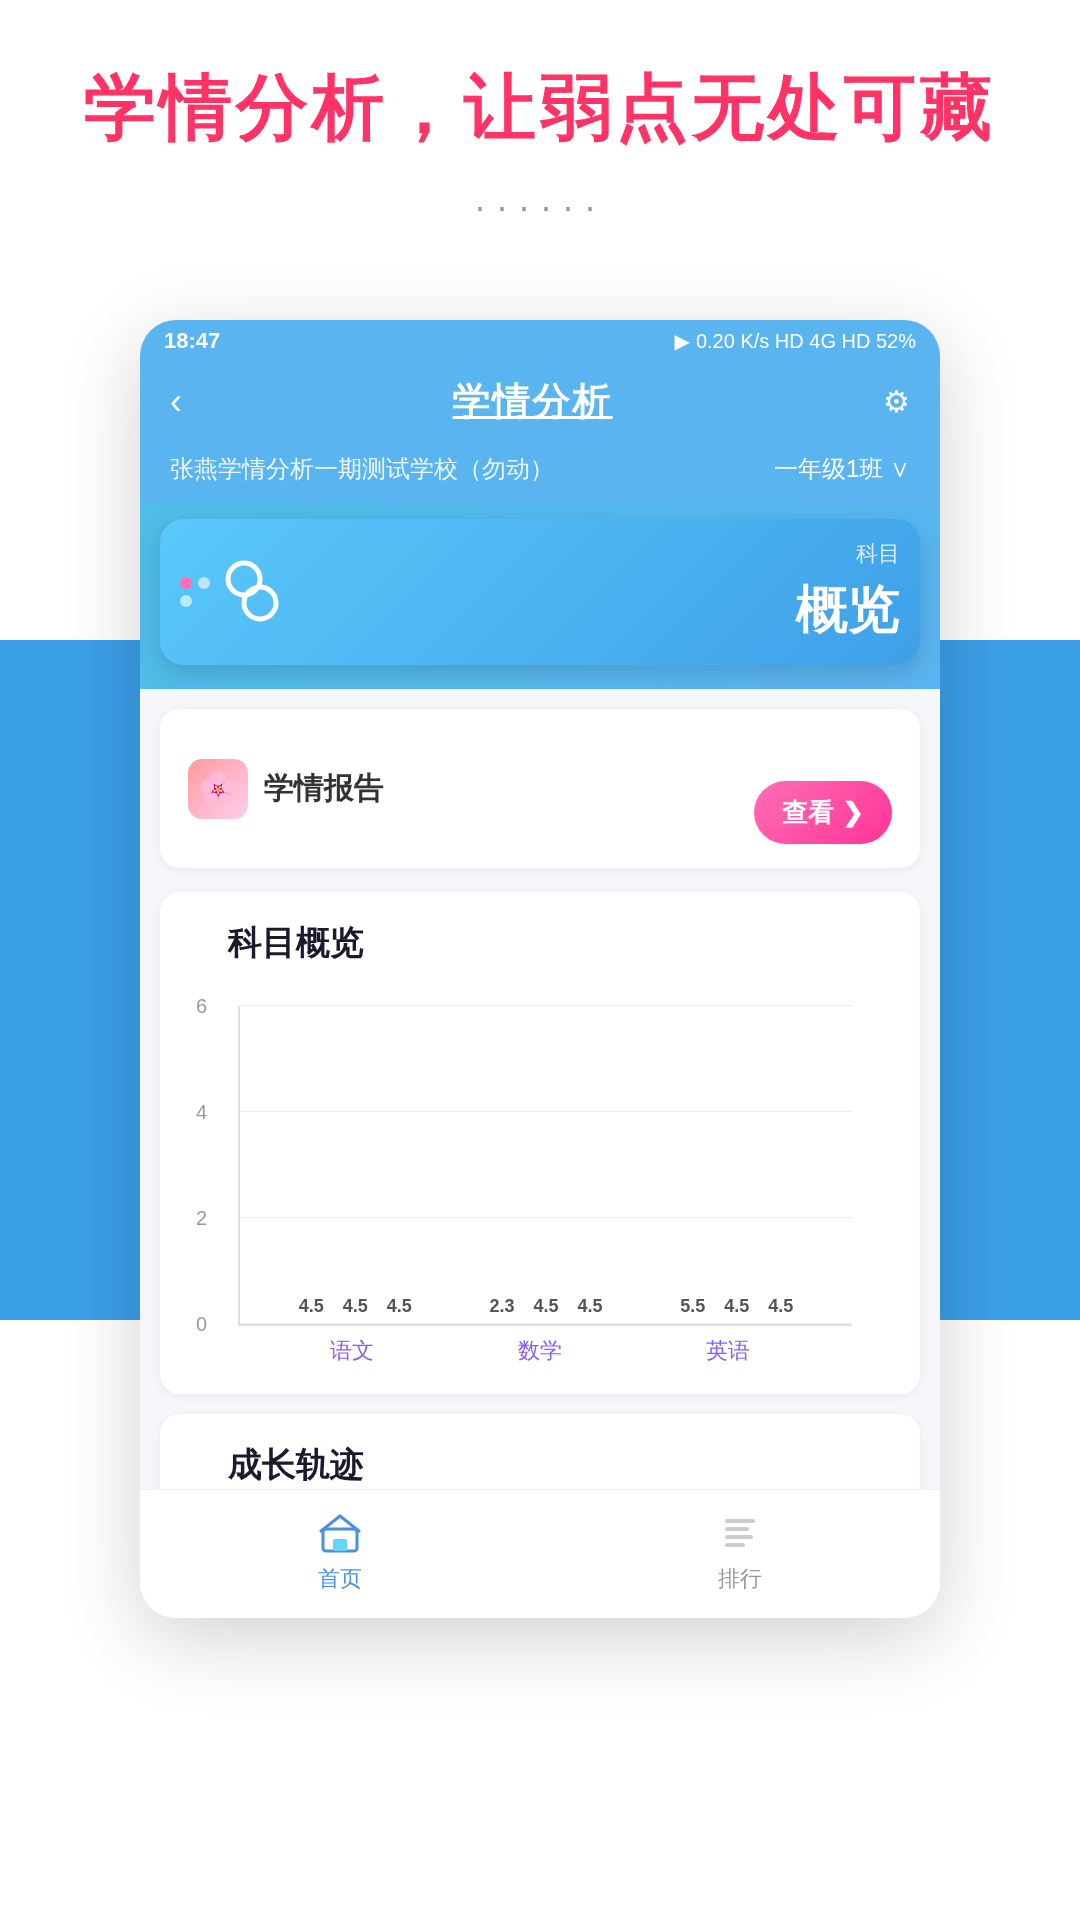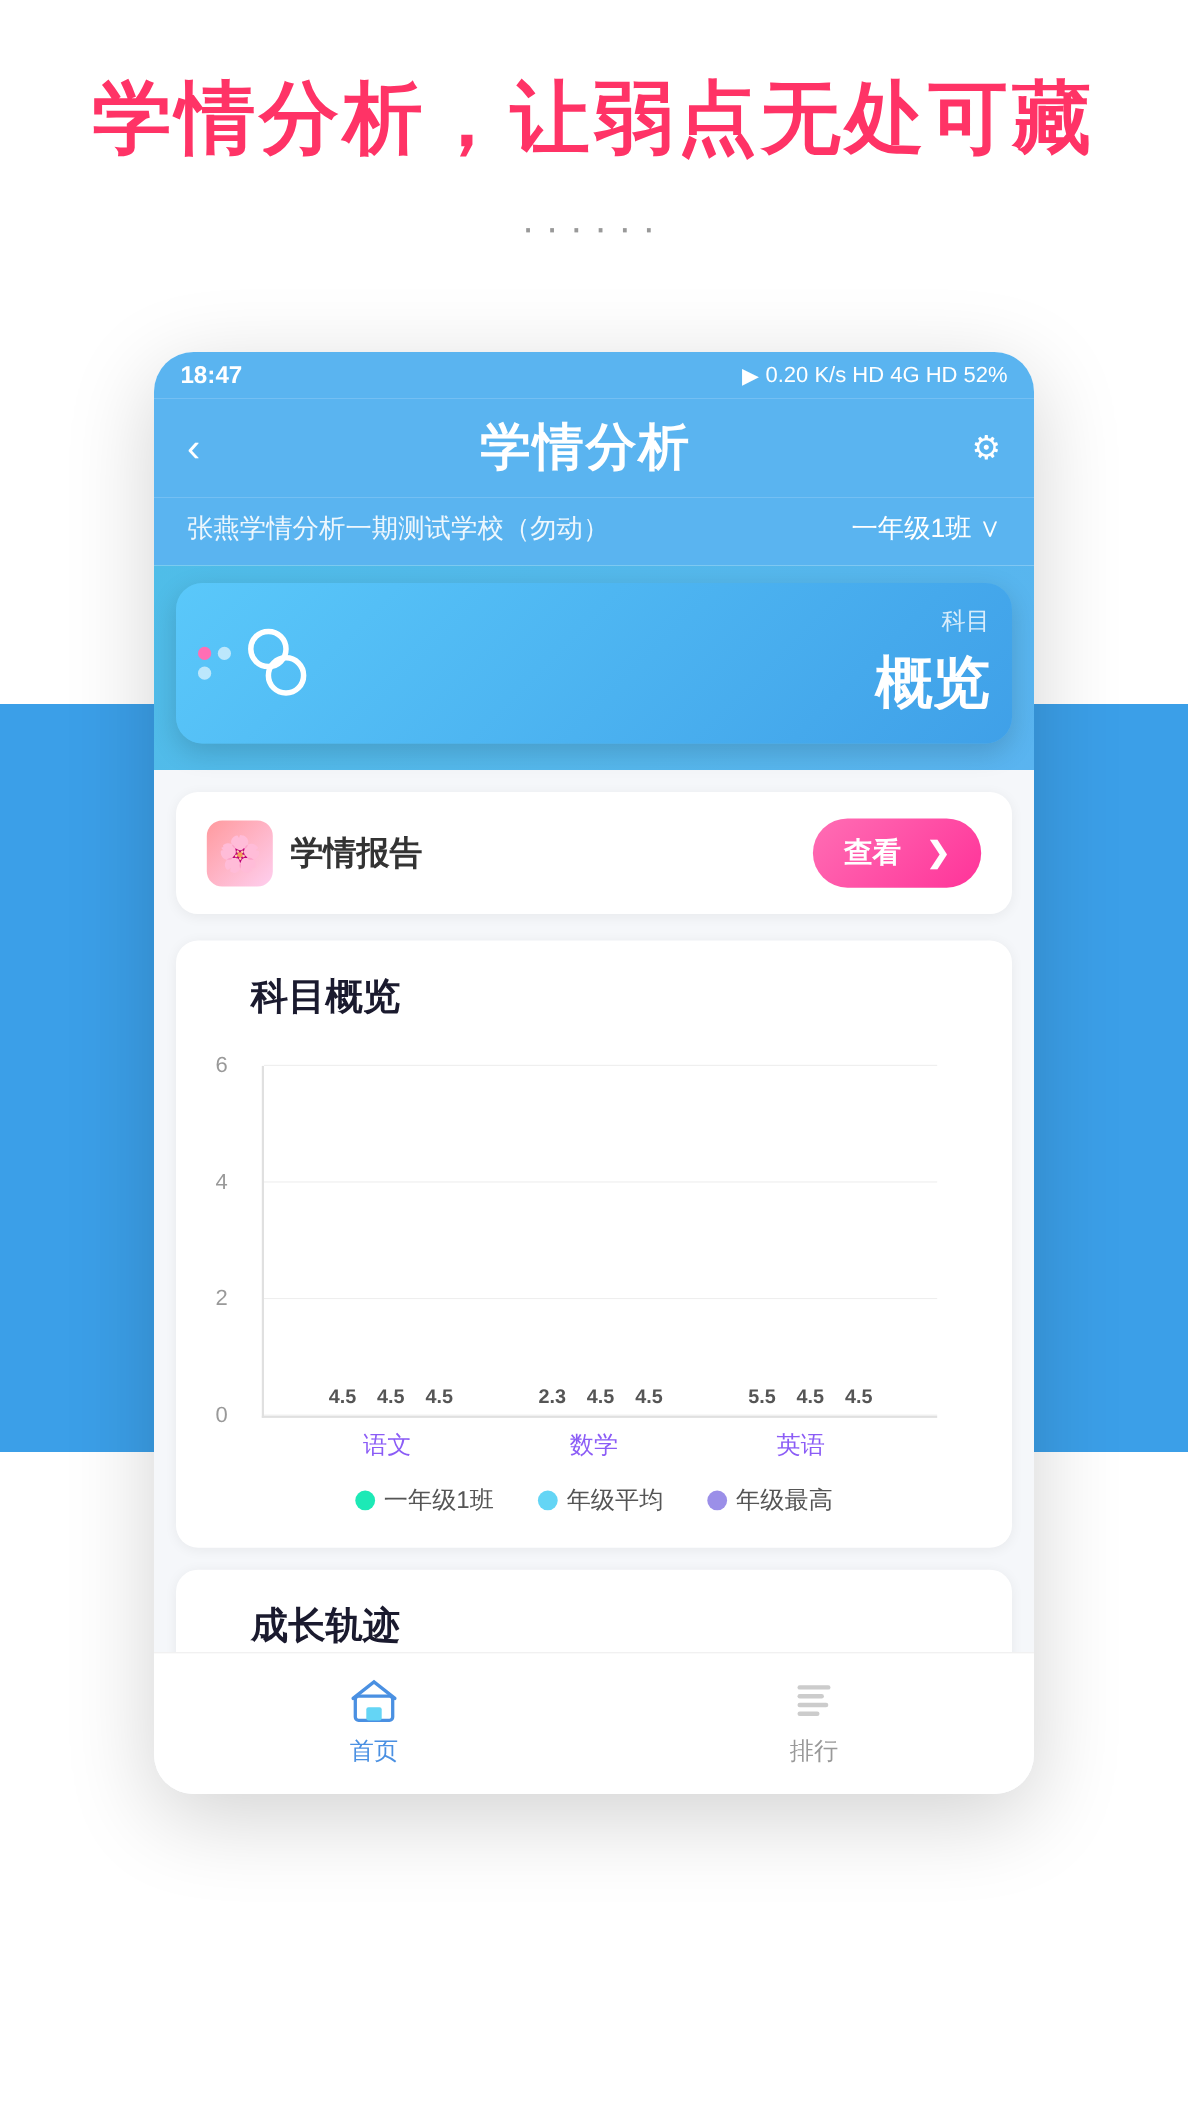--- a/index.html
+++ b/index.html
@@ -90,23 +90,24 @@
       justify-content: space-between;
       padding: 14px 30px;
     }
     .nav-back {
       color: white;
       font-size: 36px;
       font-weight: 300;
     }
     .nav-title {
       color: white;
-      font-size: 46px;
+      font-size: 38px;
       font-weight: 600;
       letter-spacing: 2px;
+      text-decoration: underline;
     }
     .nav-settings {
       color: white;
       font-size: 30px;
     }
 
     
     .school-bar {
       background: #5ab4f0;
       display: flex;
@@ -218,22 +219,23 @@
     }
     .report-btn {
       background: linear-gradient(135deg, #ff6eb4, #ff3399);
       color: white;
       border: none;
       border-radius: 40px;
       padding: 14px 28px;
       font-size: 26px;
       display: flex;
       align-items: center;
-      gap: 23px;
+      gap: 8px;
       font-weight: 600;
+      margin-top: 48px;
     }
 
     
     .chart-section {
       background: white;
       border-radius: 20px;
       padding: 28px;
       margin-bottom: 20px;
       box-shadow: 0 2px 12px rgba(0,0,0,0.06);
     }
@@ -519,34 +521,20 @@
             </div>
           </div>
         </div>
 
         <div class="x-labels">
           <div class="x-label">语文</div>
           <div class="x-label">数学</div>
           <div class="x-label">英语</div>
         </div>
 
-        <div class="chart-legend">
-          <div class="legend-item">
-            <div class="legend-dot" style="background:#1de9b6;"></div>
-            <span>一年级1班</span>
-          </div>
-          <div class="legend-item">
-            <div class="legend-dot" style="background:#64d5f5;"></div>
-            <span>年级平均</span>
-          </div>
-          <div class="legend-item">
-            <div class="legend-dot" style="background:#9b8fe8;"></div>
-            <span>年级最高</span>
-          </div>
-        </div>
       </div>
     </div>
 
     <div class="growth-section">
       <div class="section-title">成长轨迹</div>
       <div style="display:flex;align-items:flex-end;gap:8px;margin-top:8px;">
         <span class="growth-y-label">10</span>
         <div class="growth-bars">
           <div class="g-bar" style="height:40px;"></div>
           <div class="g-bar" style="height:50px;"></div>

